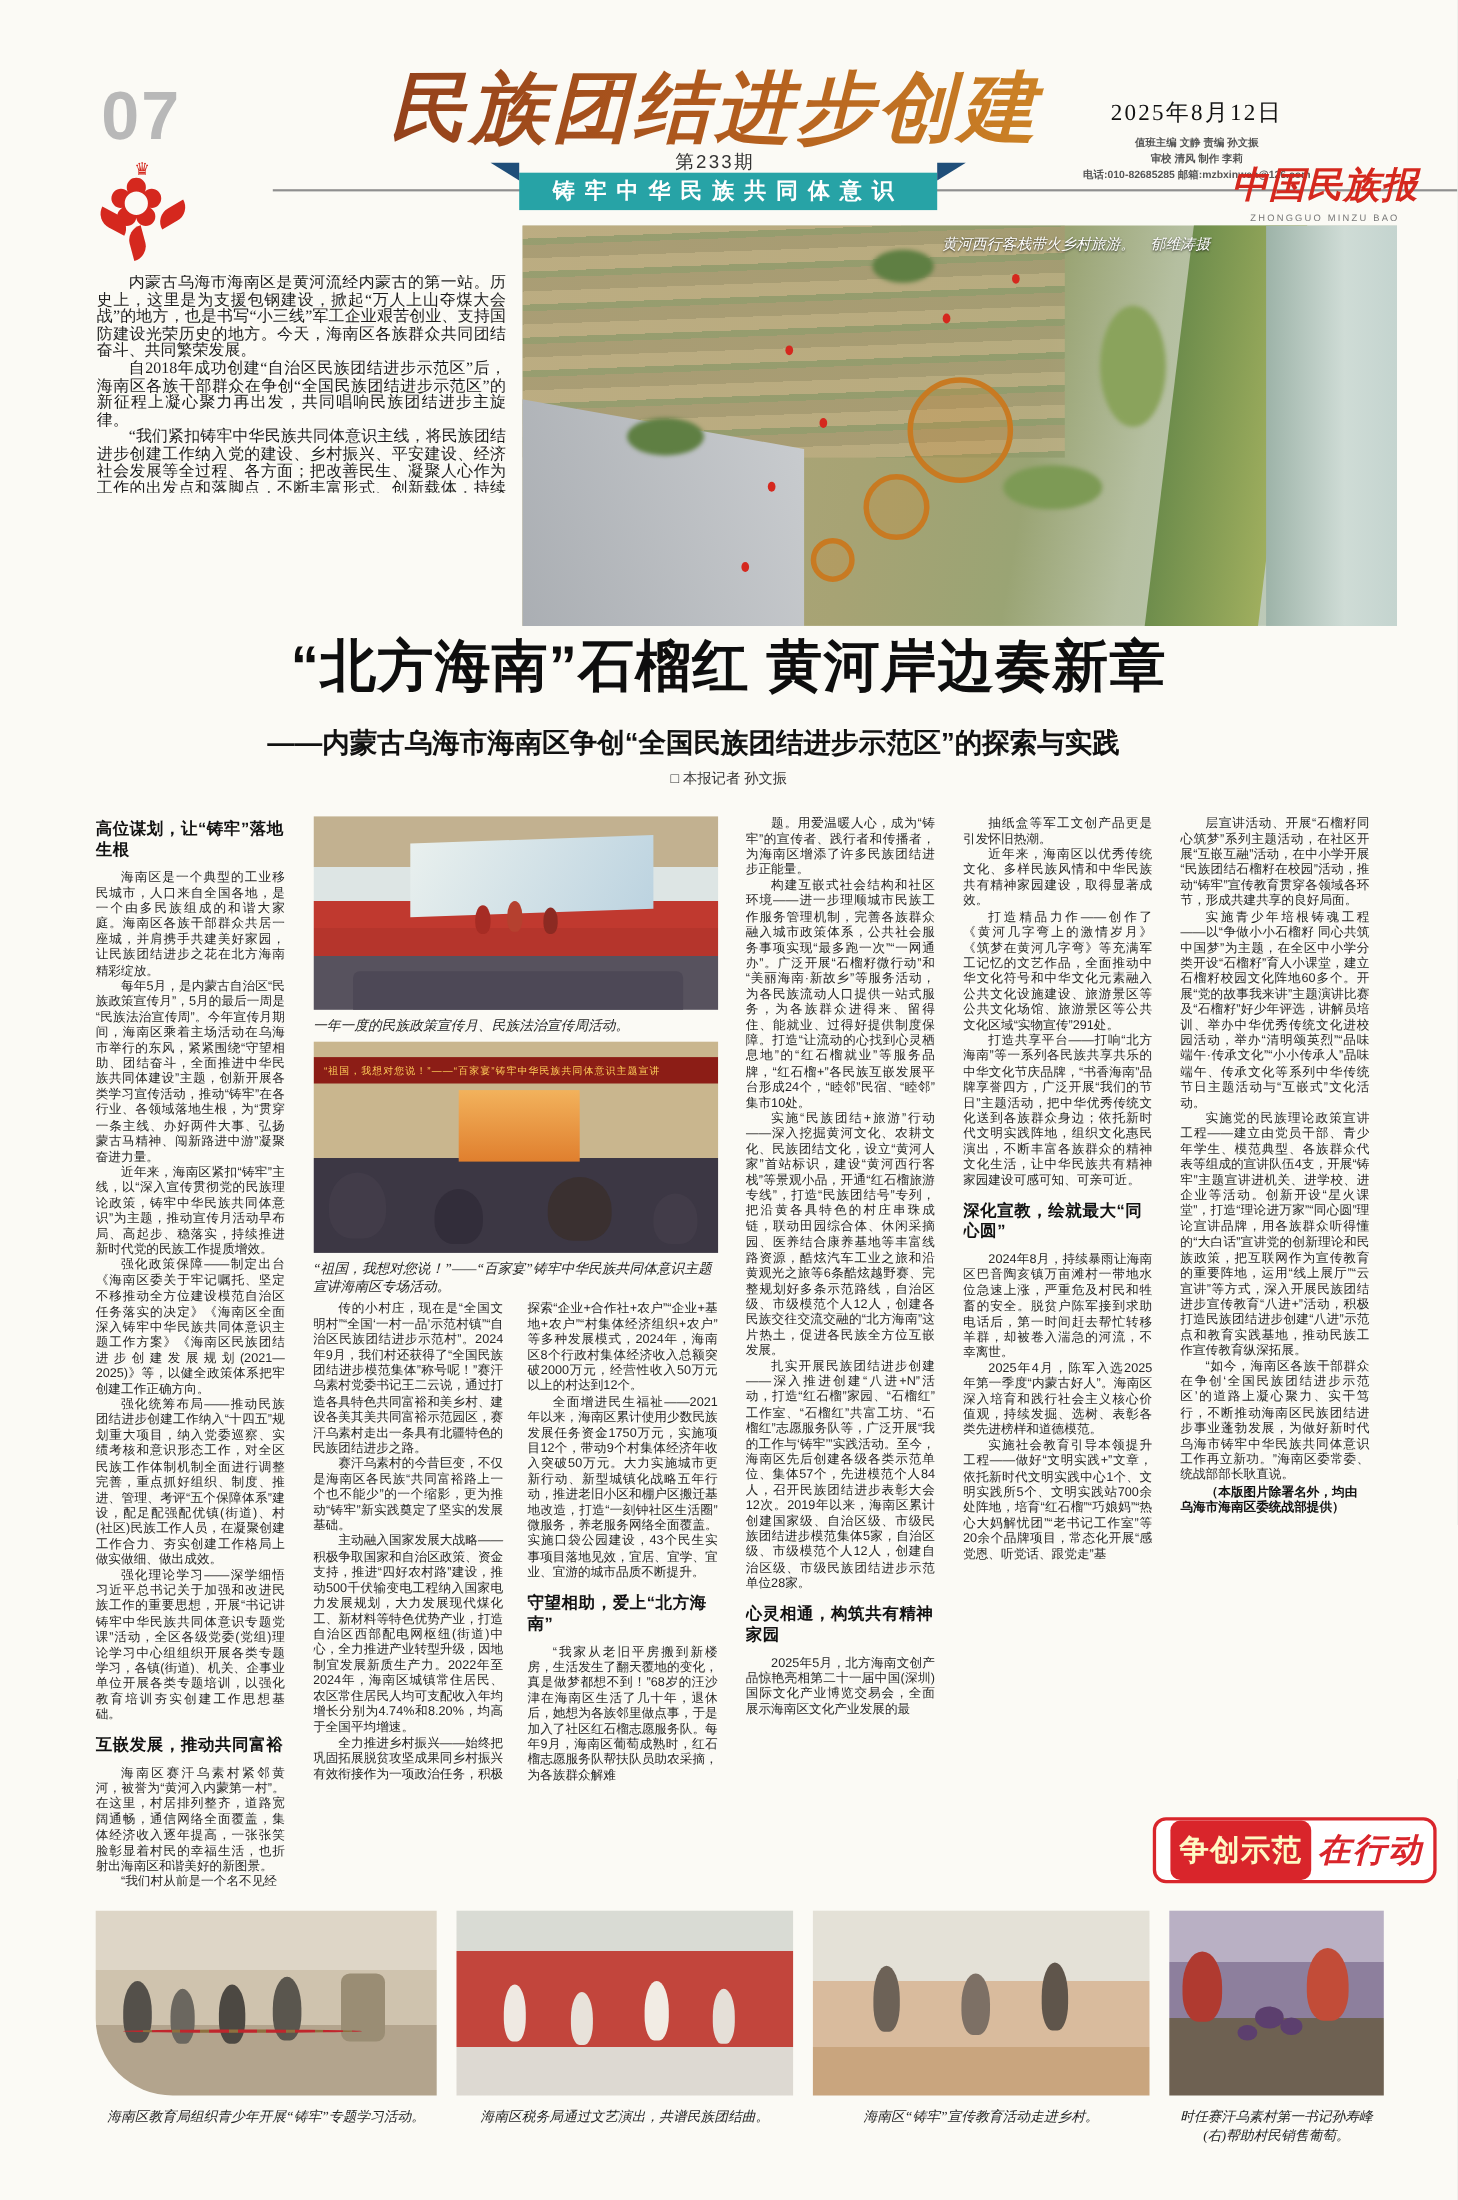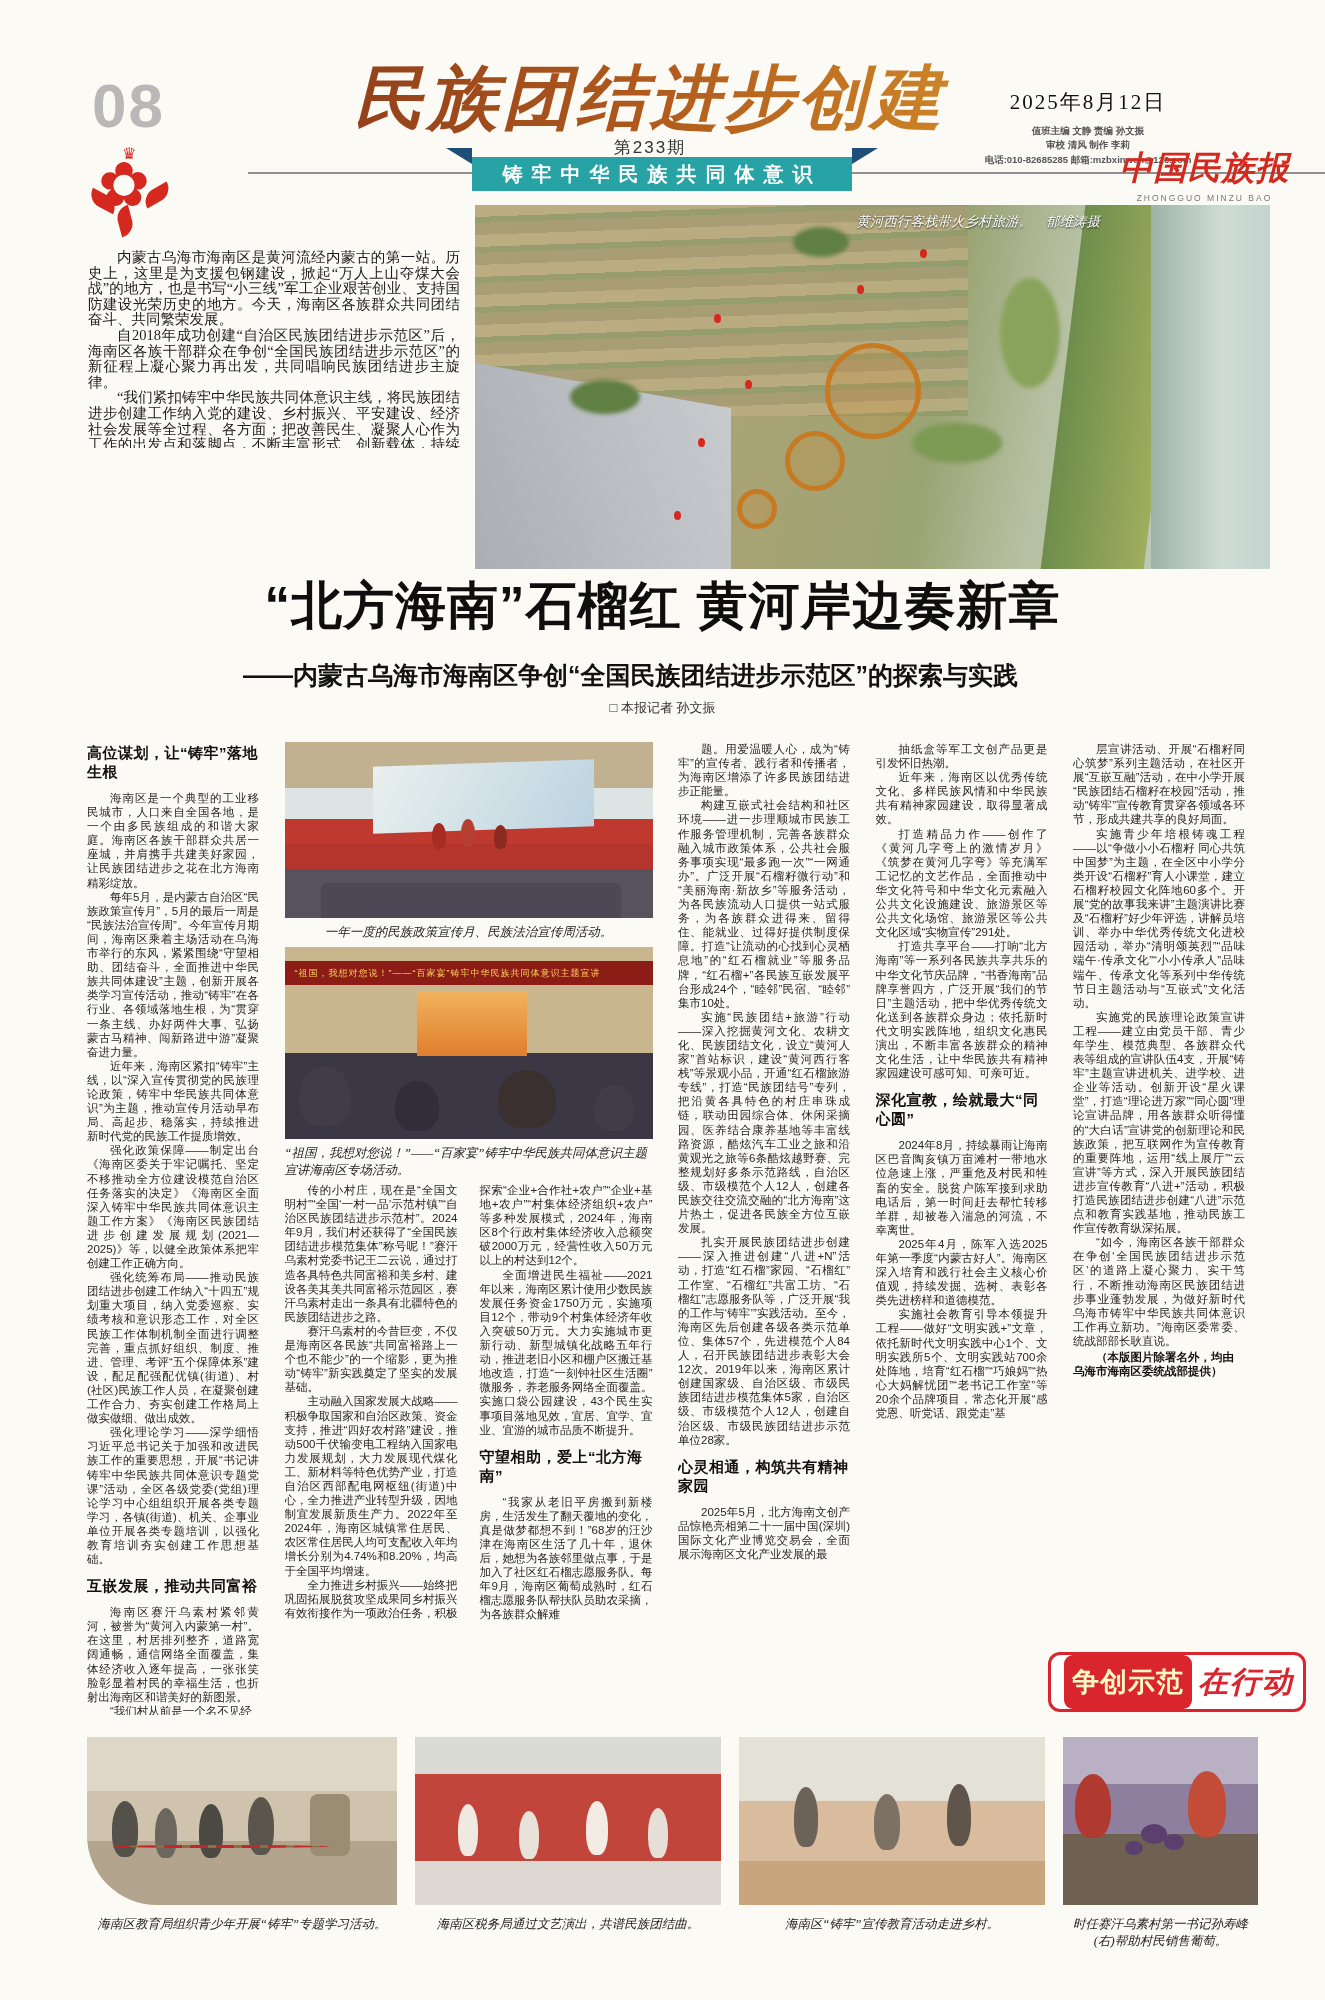--- a/index.html
+++ b/index.html
@@ -95,21 +95,21 @@
                    background:linear-gradient(120deg,#e9f0ee,#bcd3e0); transform:skewY(-2deg); }
   .mp2 { height:192px; margin-top:6px; background:linear-gradient(180deg,#c9b68e 0 55%,#3c3744 55% 100%); }
   .mp2 .led { position:absolute; left:0; top:14px; right:0; height:24px; background:#8c1d16;
               color:#ffcf5a; font-size:9px; line-height:24px; white-space:nowrap; overflow:hidden;
               padding-left:10px; letter-spacing:1px; }
   .mp2 .poster { position:absolute; left:36%; top:44px; width:30%; height:34%;
                  background:linear-gradient(180deg,#f2b25c,#e07f2e); }
   .figure { position:absolute; border-radius:50% 50% 40% 40%; background:#423c49; }
   .mp-cap { font-family:"Liberation Serif", serif; font-style:italic; font-size:12.5px;
             line-height:17px; color:#222; margin:6px 0 4px; text-align:left; }
-  .mp-cap.center { text-align:center; }
+  .mp-cap.center { }
   .flow2 { column-count:2; column-gap:22px; height:512px; overflow:hidden; }
 
   
   .bphotos { position:absolute; left:87px; top:1737px; width:1171px; height:168px; display:flex; gap:18px; }
   .bp { position:relative; height:168px; overflow:hidden; }
   .bp1 { width:310px; border-bottom-left-radius:70px;
          background:linear-gradient(180deg,#ded6c7 0 32%,#cfc3ae 32% 62%,#b3a48d 62% 100%); }
   .bp1 .rope { position:absolute; left:8%; bottom:34%; width:70%; height:3px;
                background:repeating-linear-gradient(90deg,#c0262c 0 18px,#8f6f3e 18px 26px); border-radius:50%; }
   .bp2 { width:306px; background:linear-gradient(180deg,#d9dbd4 0 22%,#c2453c 22% 74%,#ddd9d2 74% 100%); }
@@ -127,21 +127,21 @@
   .stamp .solid { background:#d9252b; border-radius:9px; height:54px; margin-left:13px;
                   color:#fef9c3; font-size:27px; font-weight:900; line-height:54px; padding:0 8px; letter-spacing:1px; }
   .stamp .script { color:#d9252b; font-size:30px; font-weight:900; font-style:italic;
                    font-family:"Liberation Serif", serif; padding-left:6px; letter-spacing:2px; }
 </style>
 </head>
 <body>
 
 <div class="page">
 
-  <div class="page-num">08</div>
+  <div class="page-num">07</div>
   <div class="emblem">
     <span class="crown">♛</span>
     <span class="bloom">✿</span>
     <i class="leaf l1"></i>
       <i class="leaf l2"></i>
       <i class="leaf l3"></i>
   </div>
   <div class="masthead">民族团结进步创建</div>
   <div class="issue">第233期</div>
   <div class="hdr-rule"></div>

